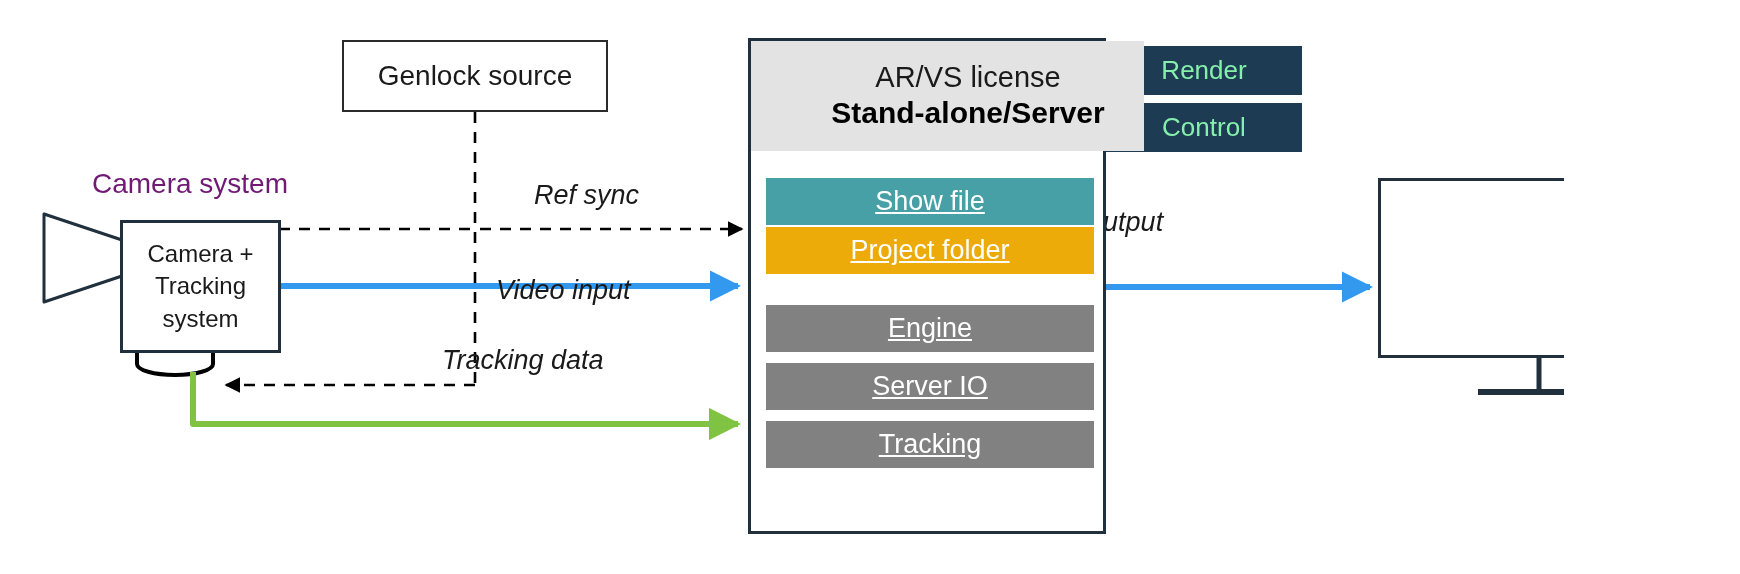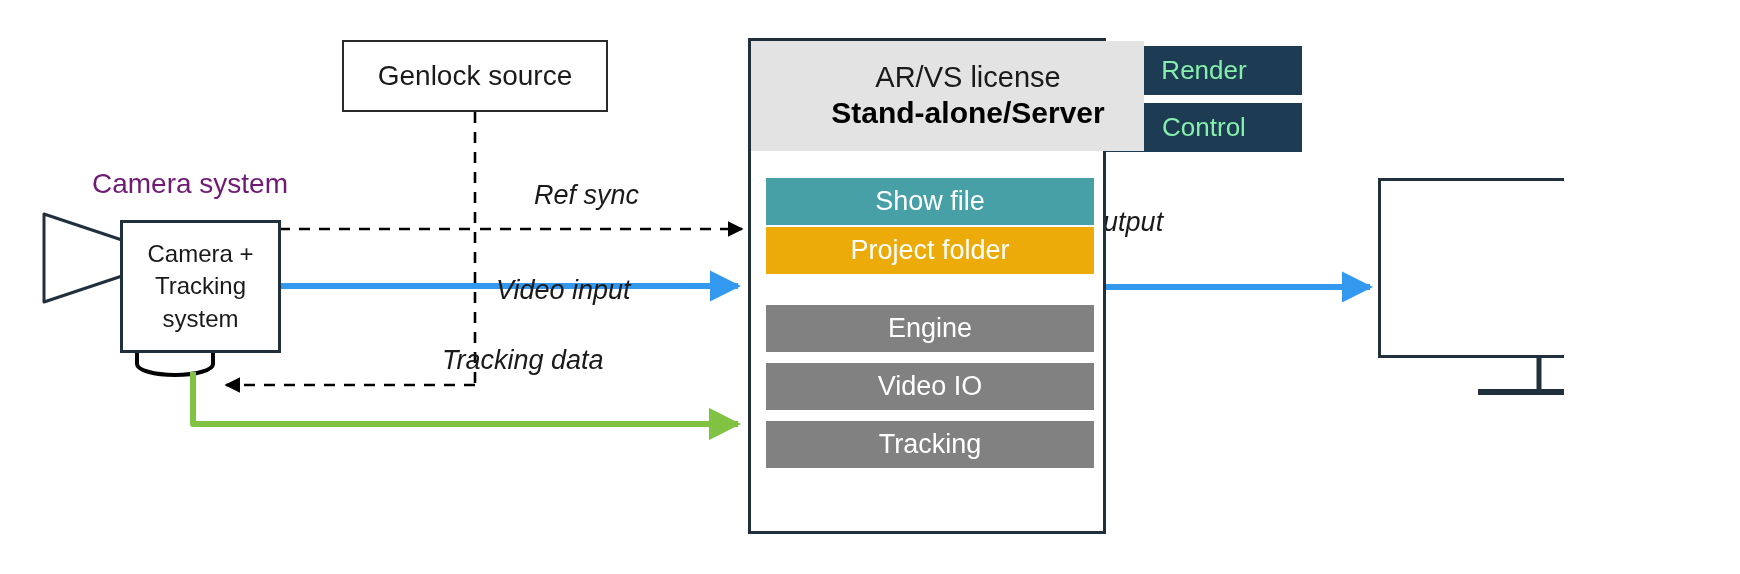--- a/index.html
+++ b/index.html
@@ -102,20 +102,21 @@
   .svc {
     position: absolute;
     left: 15px;
     width: 328px;
     height: 47px;
     display: flex;
     align-items: center;
     justify-content: center;
     color: #ffffff;
     font-size: 27px;
+    text-decoration: underline;
   }
   .svc.teal  { background: #46A0A6; }
   .svc.amber { background: #ECAB09; }
   .svc.gray  { background: #818181; }
 
   
   .side-tag {
     position: absolute;
     left: 1106px;
     width: 196px;
@@ -227,21 +228,21 @@
     <div class="svc teal" style="top:137px">
       <span>Show file</span>
     </div>
     <div class="svc amber" style="top:186px">
       <span>Project folder</span>
     </div>
     <div class="svc gray" style="top:264px">
       <span>Engine</span>
     </div>
     <div class="svc gray" style="top:322px">
-      <span>Video IO</span>
+      <span>Server IO</span>
     </div>
     <div class="svc gray" style="top:380px">
       <span>Tracking</span>
     </div>
   </div>
 
   <div class="node" id="monitor-screen"></div>
 
   <div class="edge-label" id="label-ref-sync">
     <span>Ref sync</span>

